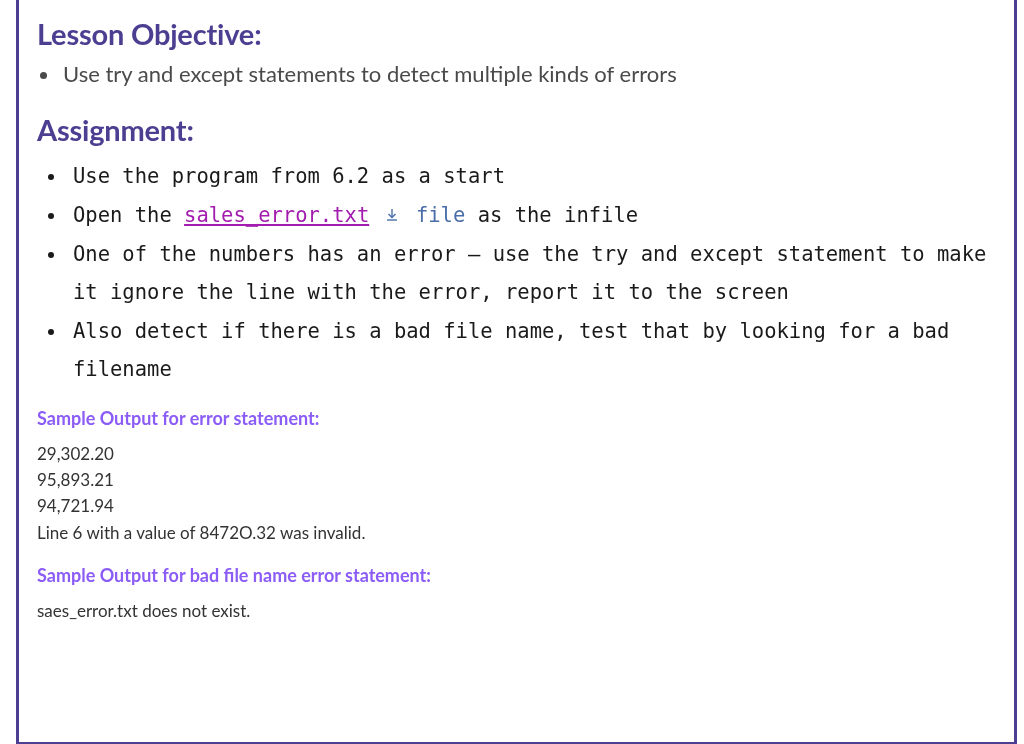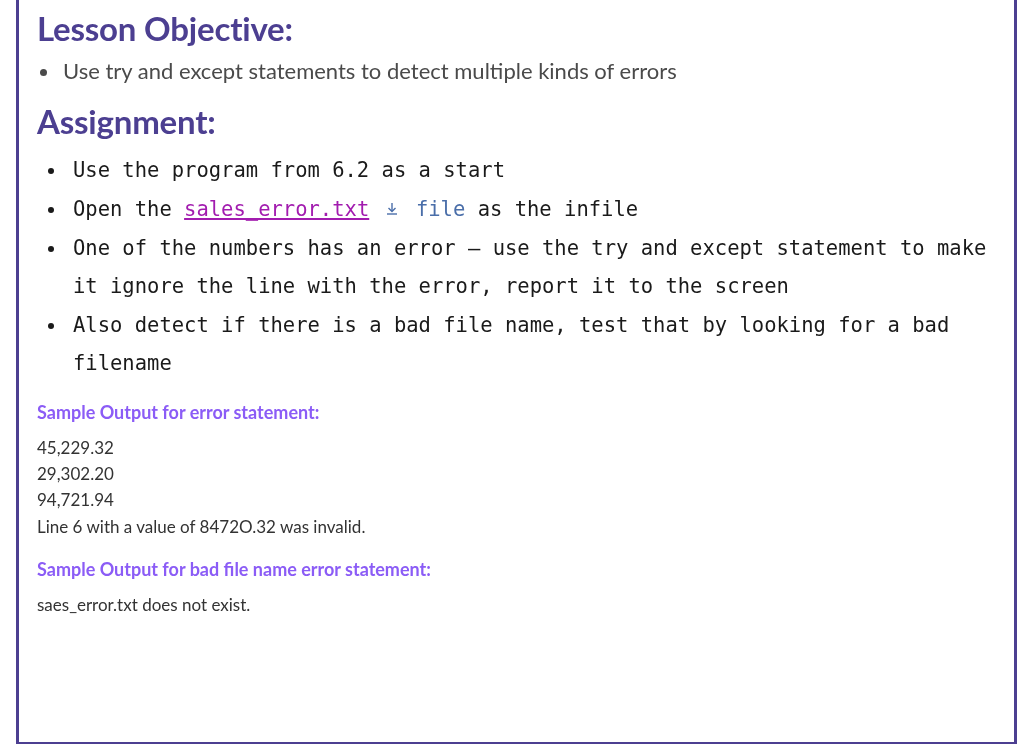--- a/index.html
+++ b/index.html
@@ -22,23 +22,23 @@
     height: 100%;
     border-left: 3px solid #4c3f91;
     border-right: 3px solid #4c3f91;
     border-bottom: 2px solid #4c3f91;
     padding: 0 18px 6px 18px;
     overflow: hidden;
   }
   h2.section-heading {
     color: #4c3f91;
     font-weight: 700;
-    font-size: 33px;
+    font-size: 29px;
     margin: 0 0 6px 0;
-    padding-top: 8px;
+    padding-top: 16px;
     letter-spacing: -0.2px;
   }
   h2.section-heading.mt { }
   h3.subheading {
     color: #8b5cf6;
     font-weight: 700;
     font-size: 18px;
     margin: 18px 0 10px 0;
   }
   ul.obj-list {
@@ -106,22 +106,22 @@
           </svg>
         </span>
         <span class="file-word">file</span><span> as the infile</span>
       </li>
       <li>One of the numbers has an error – use the try and except statement to make it ignore the line with the error, report it to the screen</li>
       <li>Also detect if there is a bad file name, test that by looking for a bad filename</li>
     </ul>
 
     <h3 class="subheading">Sample Output for error statement:</h3>
     <div class="sample-block">
-      <p>45,229.32</p>
       <p>29,302.20</p>
+      <p>95,893.21</p>
       <p>94,721.94</p>
       <p>Line 6 with a value of 8472O.32 was invalid.</p>
     </div>
 
     <h3 class="subheading">Sample Output for bad file name error statement:</h3>
     <div class="sample-block">
       <p>saes_error.txt does not exist.</p>
     </div>
 
   </div>

